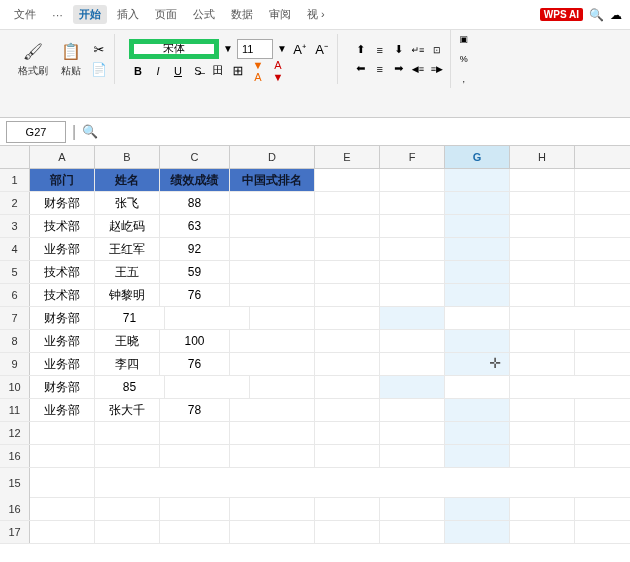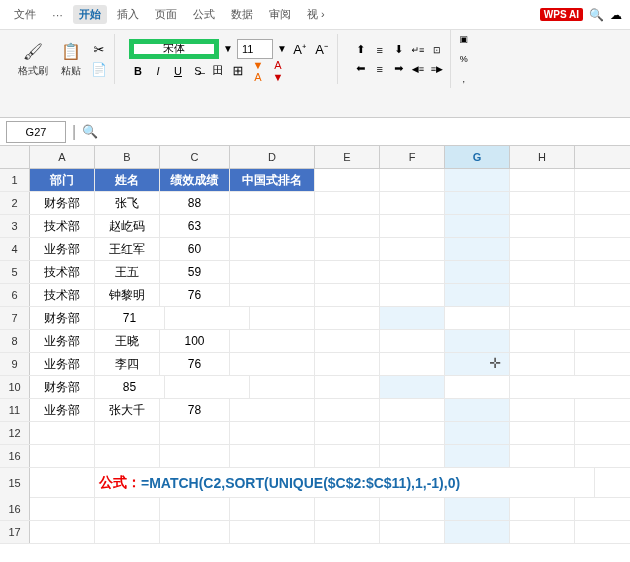--- a/index.html
+++ b/index.html
@@ -208,21 +208,21 @@
       display: flex;
       align-items: center;
       padding: 0 4px;
       font-size: 12px;
       cursor: cell;
       white-space: nowrap;
       overflow: hidden;
     }
     .cell.header-cell {
       background: #4472c4;
-      color: #ffffff;
+      color: #0f172a;
       font-weight: bold;
       justify-content: center;
     }
     .cell.text-center { justify-content: center; }
     .formula-label {
       font-size: 14px;
       font-weight: bold;
       color: #e00;
     }
     .formula-text {
@@ -394,21 +394,21 @@
         <div class="cell col-e"></div>
         <div class="cell col-f"></div>
         <div class="cell col-g"></div>
         <div class="cell col-h"></div>
       </div>
 
       <div class="sheet-row">
         <div class="row-num">4</div>
         <div class="cell col-a text-center">业务部</div>
         <div class="cell col-b text-center">王红军</div>
-        <div class="cell col-c text-center">60</div>
+        <div class="cell col-c text-center">92</div>
         <div class="cell col-d"></div>
         <div class="cell col-e"></div>
         <div class="cell col-f"></div>
         <div class="cell col-g"></div>
         <div class="cell col-h"></div>
       </div>
 
       <div class="sheet-row">
         <div class="row-num">5</div>
         <div class="cell col-a text-center">技术部</div>
@@ -512,24 +512,20 @@
         <div class="cell col-d"></div>
         <div class="cell col-e"></div>
         <div class="cell col-f"></div>
         <div class="cell col-g"></div>
         <div class="cell col-h"></div>
       </div>
 
       <div class="sheet-row" style="height:30px;">
         <div class="row-num" style="height:30px;">15</div>
         <div class="cell col-a" style="height:30px;"></div>
-        <div class="cell" style="height:30px;width:500px;border-right:1px solid #e8e8e8;">
-          <span class="formula-label">公式：</span>
-          <span class="formula-text">=MATCH(C2,SORT(UNIQUE($C$2:$C$11),1,-1),0)</span>
-        </div>
       </div>
 
       <div class="sheet-row">
         <div class="row-num">16</div>
         <div class="cell col-a"></div>
         <div class="cell col-b"></div>
         <div class="cell col-c"></div>
         <div class="cell col-d"></div>
         <div class="cell col-e"></div>
         <div class="cell col-f"></div>

